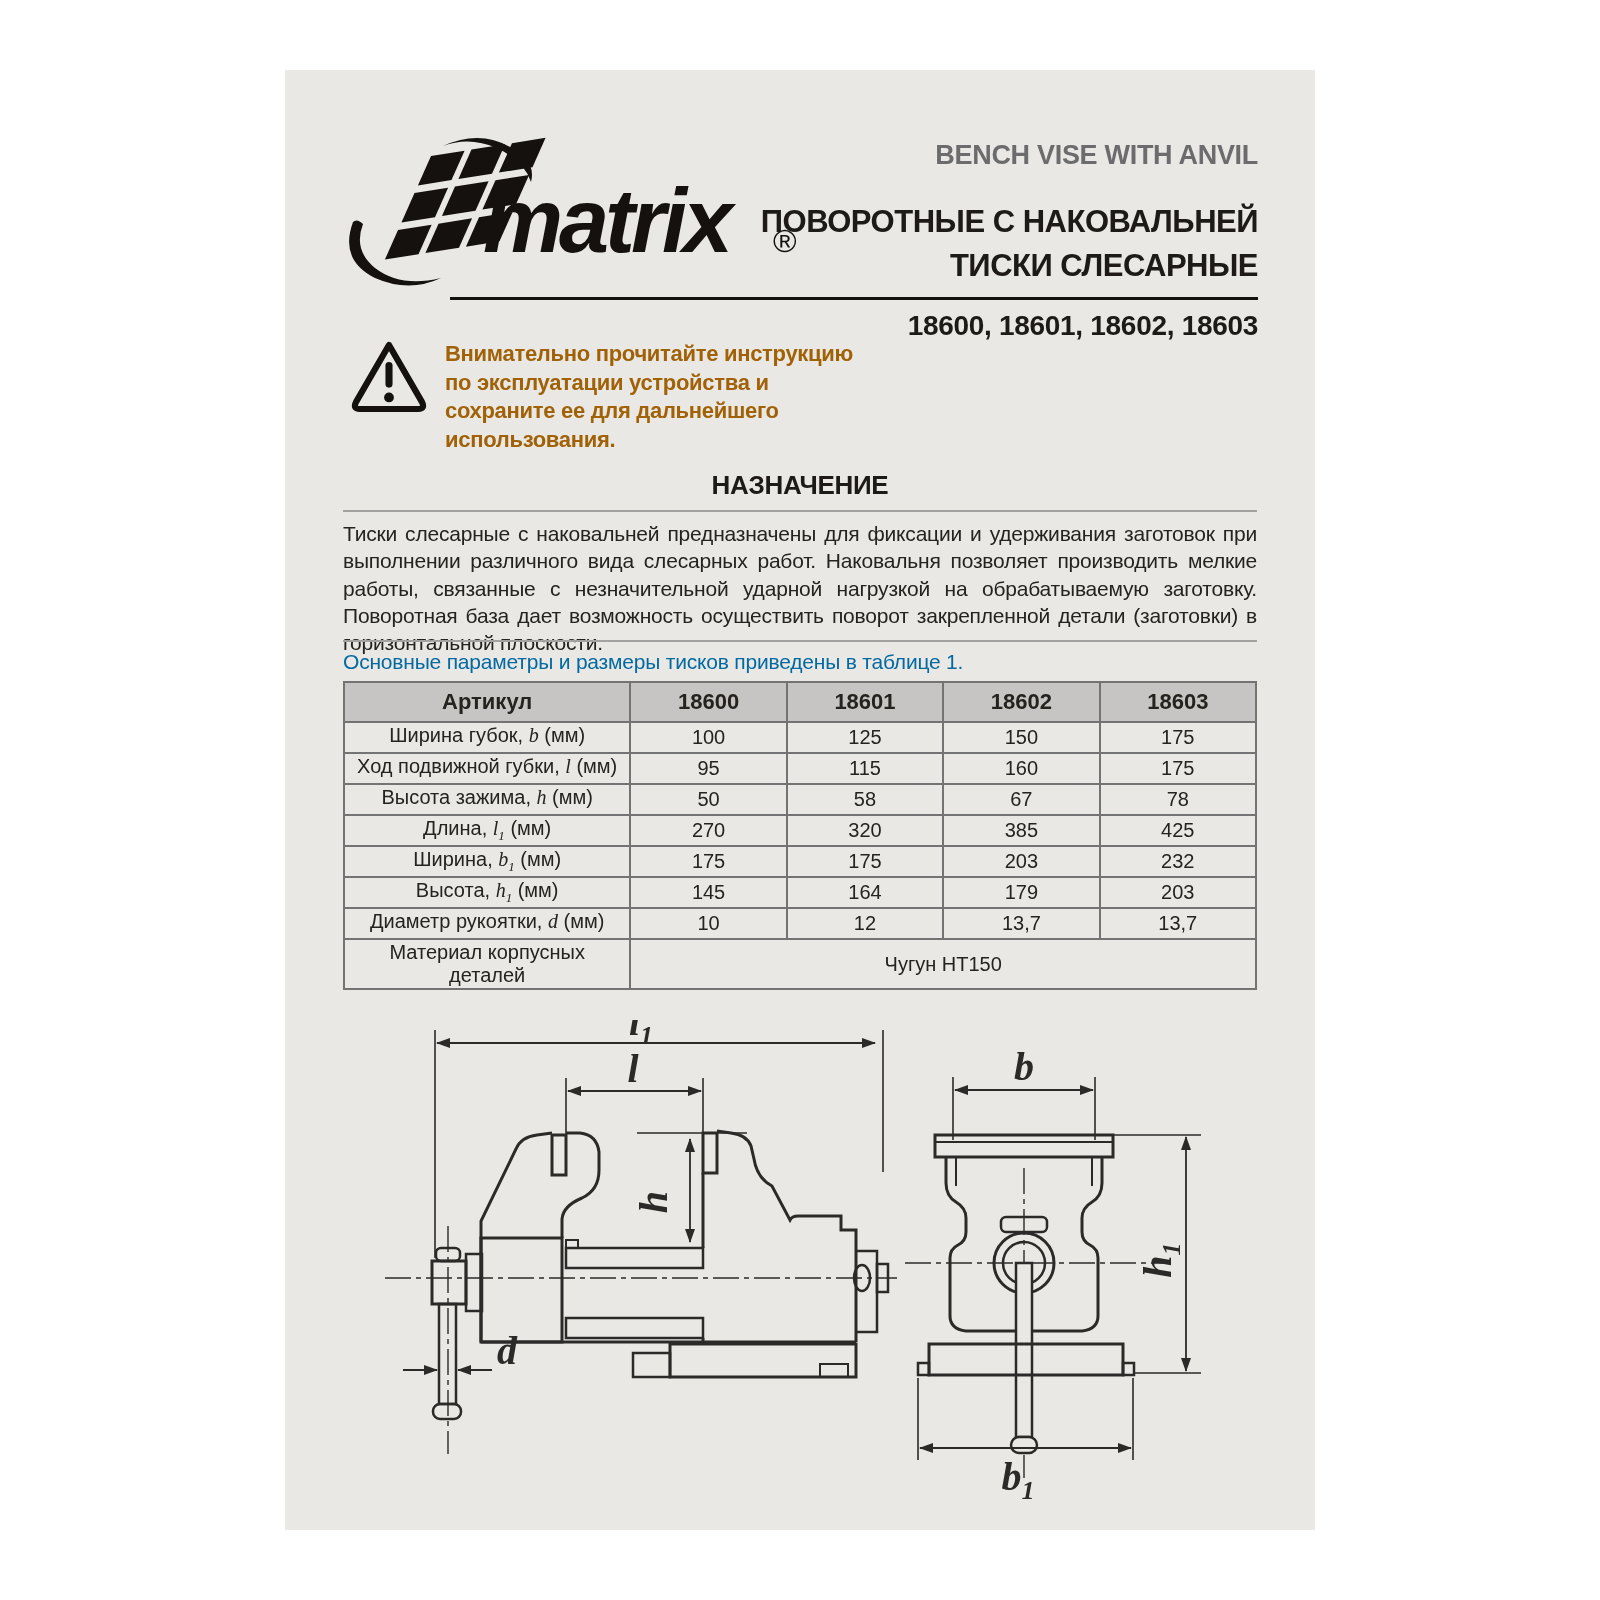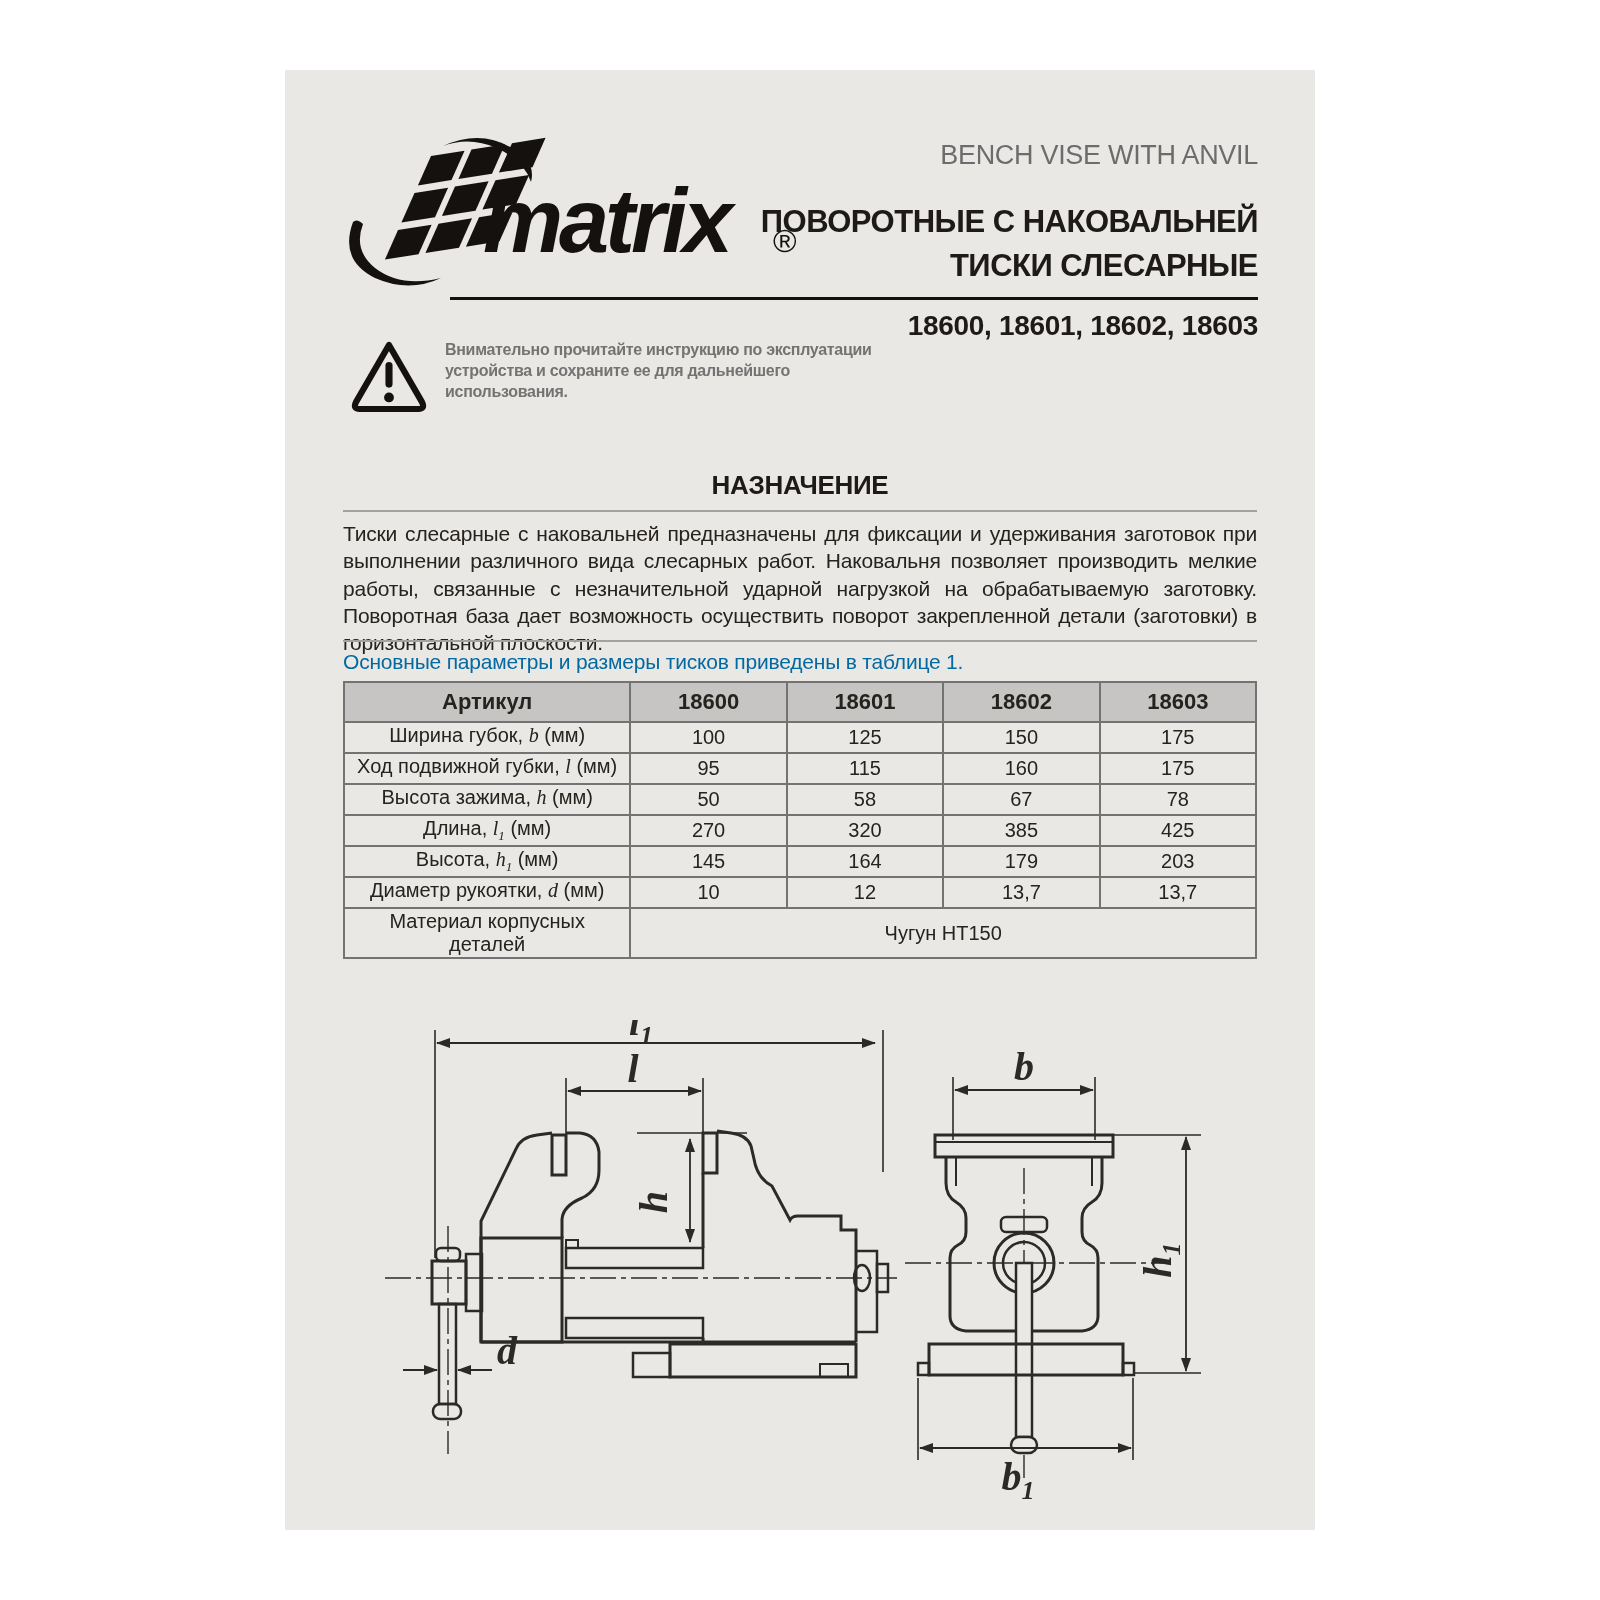--- a/index.html
+++ b/index.html
@@ -2,33 +2,33 @@
 <html><head>
 <meta charset="utf-8">
 <style>
   html,body{margin:0;padding:0;background:#ffffff;width:1600px;height:1600px;
     font-family:"Liberation Sans",sans-serif;color:#26231f;}
   .canvas{position:relative;width:1600px;height:1600px;background:#ffffff;overflow:hidden;}
   .page{position:absolute;left:285px;top:70px;width:1030px;height:1460px;background:#e9e8e5;}
 
   
   .logo{position:absolute;left:50px;top:60px;width:490px;height:168px;}
-  .product-en{position:absolute;right:57px;top:70px;font-size:27px;font-weight:normal;
+  .product-en{position:absolute;right:57px;top:70px;font-size:27px;font-weight:bold;
     color:#6c6c6e;letter-spacing:-0.3px;white-space:nowrap;text-align:right;}
   .title-ru{position:absolute;right:57px;top:130px;text-align:right;font-size:31px;
     font-weight:bold;line-height:1.42;letter-spacing:-0.5px;color:#1d1a17;white-space:nowrap;}
   .title-rule{position:absolute;left:165px;right:57px;top:227px;height:3px;background:#14110e;}
   .models{position:absolute;right:57px;top:240px;font-size:28px;font-weight:bold;
     letter-spacing:-0.3px;color:#1d1a17;}
 
   
   .warning{position:absolute;left:64px;top:266px;display:flex;align-items:flex-start;}
   .warning-icon{width:80px;height:82px;flex:0 0 auto;margin-right:16px;}
-  .warning-text{width:430px;font-size:16px;font-weight:bold;line-height:1.3;
-    letter-spacing:-0.3px;color:#737373;padding-top:4px;}
+  .warning-text{width:430px;font-size:22px;font-weight:bold;line-height:1.3;
+    letter-spacing:-0.3px;color:#a16207;padding-top:4px;}
 
   
   .section{position:absolute;left:58px;right:58px;}
   .sec-purpose{top:400px;}
   .sec-specs{top:570px;}
   .sec-heading{text-align:center;font-size:26px;font-weight:bold;letter-spacing:-0.3px;
     color:#1d1a17;margin:0 0 9px 0;}
   .sec-rule{height:2px;background:#a3a2a0;border:0;margin:0 0 8px 0;}
   .body-text{font-size:21px;line-height:1.3;text-align:justify;letter-spacing:-0.2px;
     color:#26231f;margin:0;}
@@ -142,20 +142,27 @@
       <td>78</td>
     </tr>
     <tr>
       <td><span>Длина, </span><span class="vvar"><span>l</span><sub>1</sub></span><span> (мм)</span></td>
       <td>270</td>
       <td>320</td>
       <td>385</td>
       <td>425</td>
     </tr>
     <tr>
+      <td><span>Ширина, </span><span class="vvar"><span>b</span><sub>1</sub></span><span> (мм)</span></td>
+      <td>175</td>
+      <td>175</td>
+      <td>203</td>
+      <td>232</td>
+    </tr>
+    <tr>
       <td><span>Высота, </span><span class="vvar"><span>h</span><sub>1</sub></span><span> (мм)</span></td>
       <td>145</td>
       <td>164</td>
       <td>179</td>
       <td>203</td>
     </tr>
     <tr>
       <td><span>Диаметр рукоятки, </span><span class="vvar"><span>d</span><sub></sub></span><span> (мм)</span></td>
       <td>10</td>
       <td>12</td>

